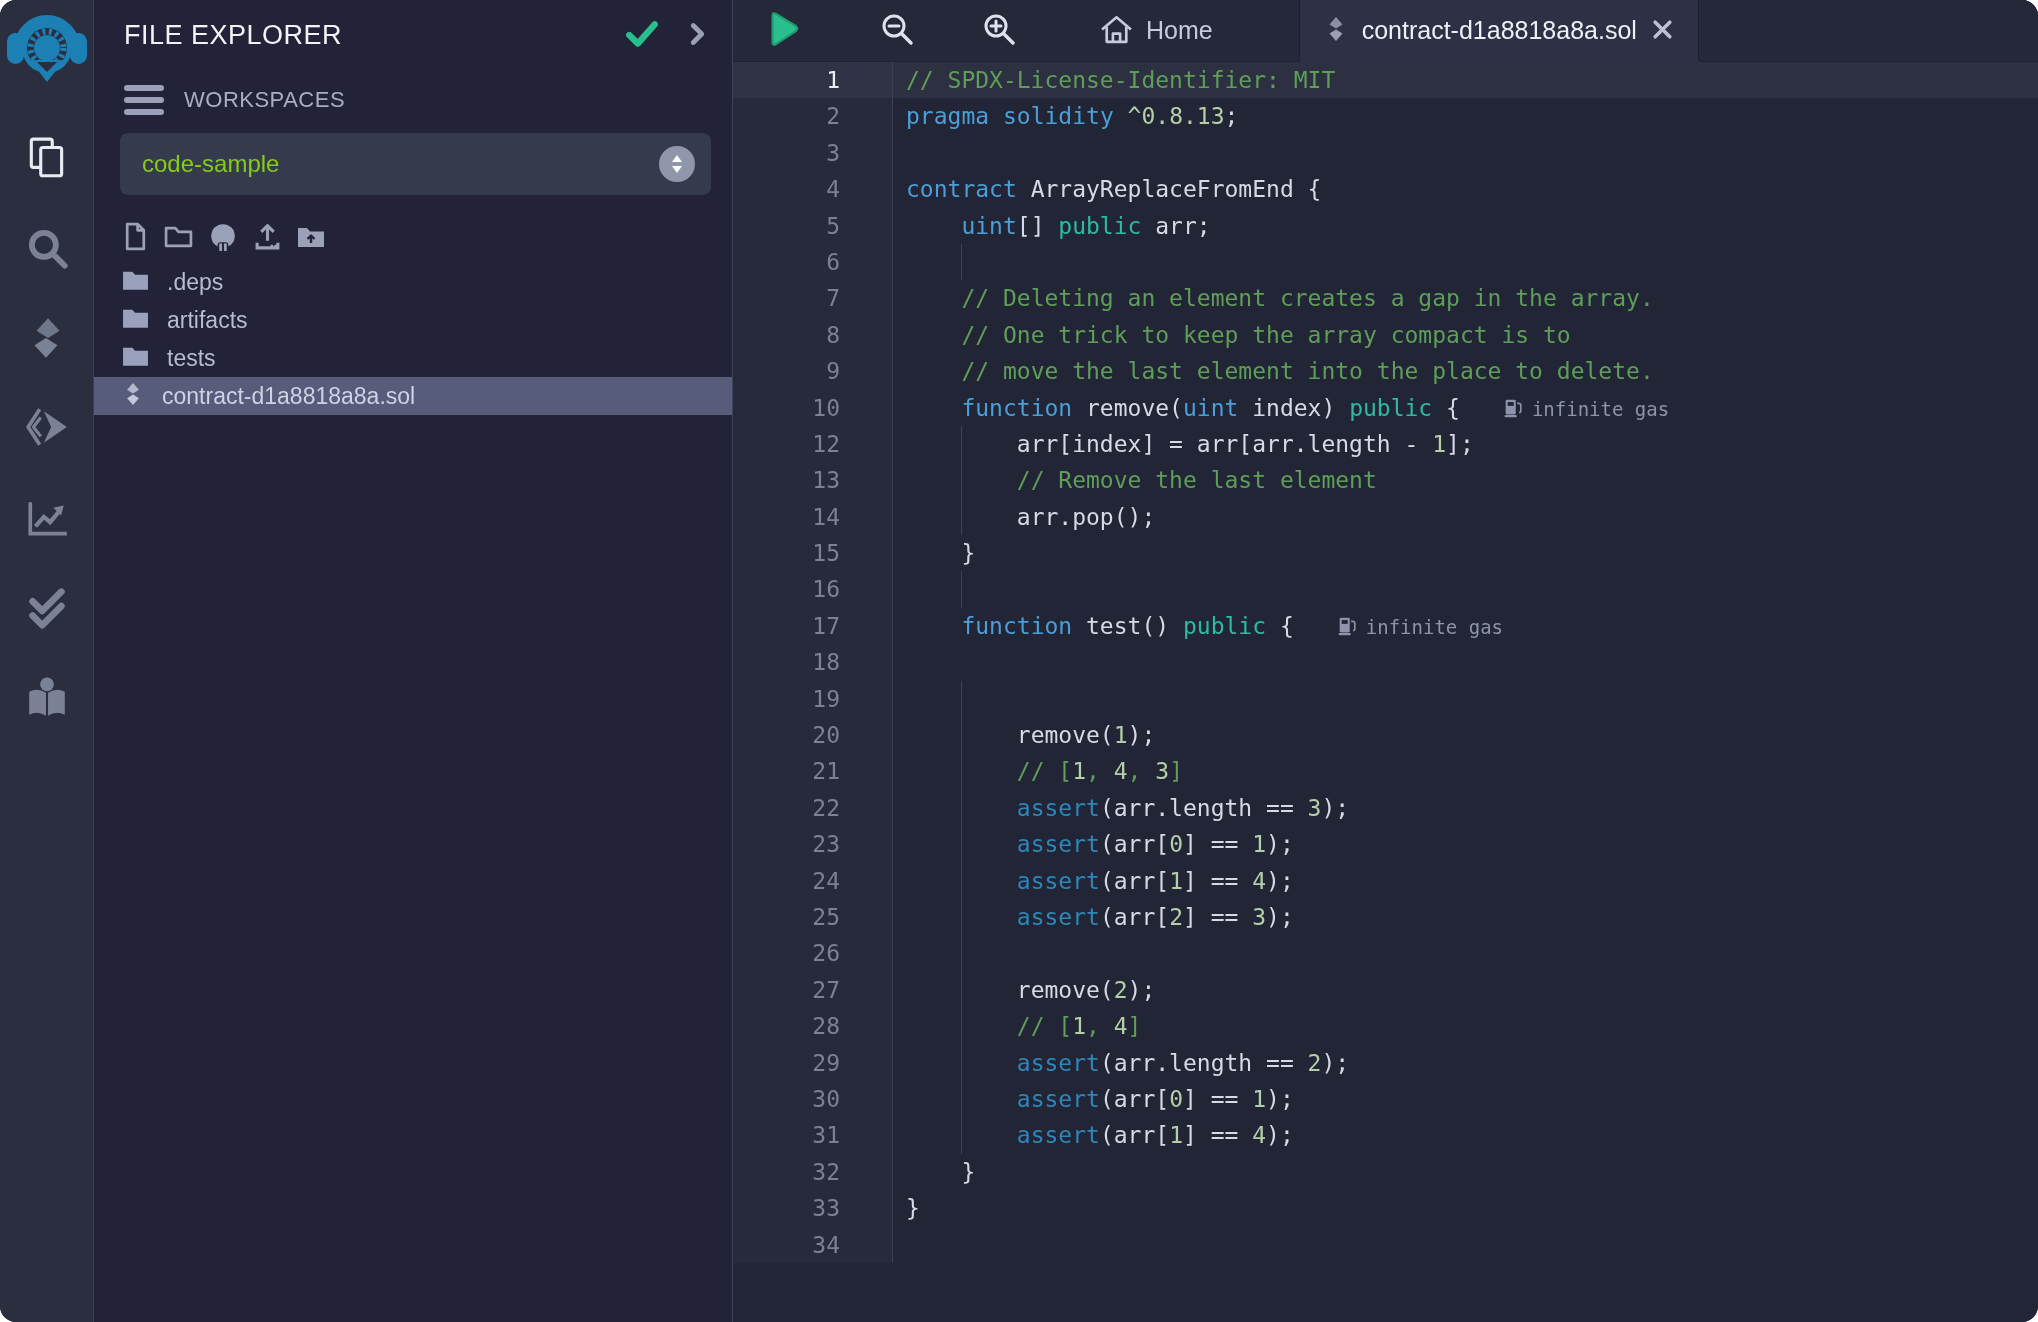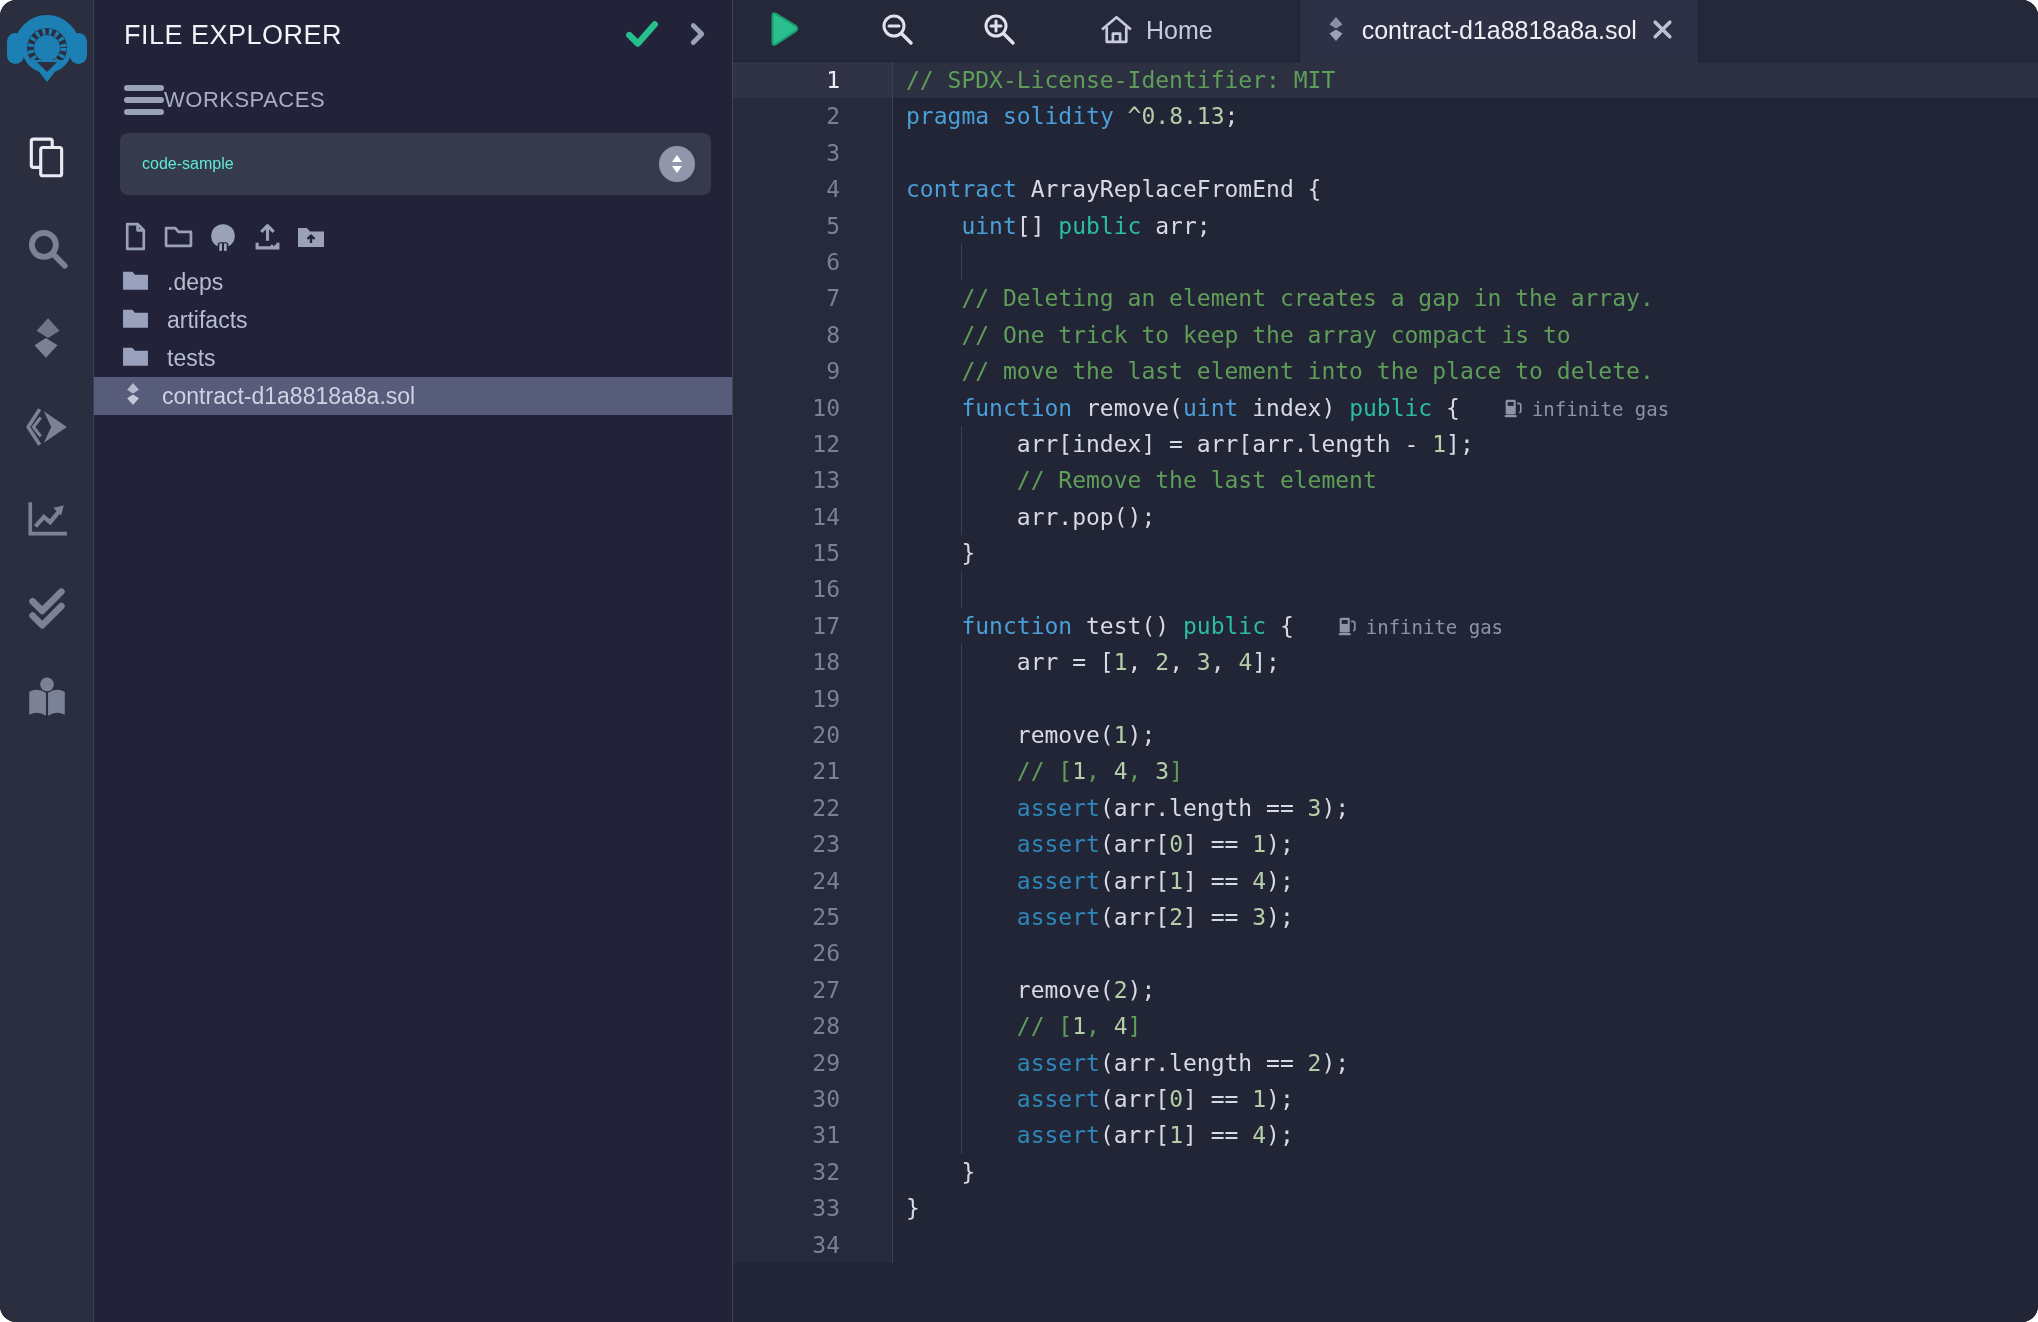--- a/index.html
+++ b/index.html
@@ -23,29 +23,29 @@
   .ibtn svg{display:block;}
   
   .panel{
     width:639px;flex:0 0 639px;background:var(--panel-bg,#222338);
     border-right:1px solid #3e4358;display:flex;flex-direction:column;
   }
   .panel-head{display:flex;align-items:center;padding:20px 26px 0 30px;}
   .panel-title{font-size:27px;font-weight:500;color:#f2f3f8;letter-spacing:.5px;margin:0;}
   .head-actions{margin-left:auto;display:flex;align-items:center;gap:30px;}
   .hbtn{background:none;border:none;padding:0;cursor:pointer;display:flex;}
-  .ws-row{display:flex;align-items:center;padding:0 30px;margin-top:34px;}
+  .ws-row{display:flex;align-items:center;gap:20px;padding:0 30px;margin-top:34px;}
   .ws-burger{background:none;border:none;padding:0;cursor:pointer;display:flex;flex-direction:column;gap:6px;}
   .ws-burger i{display:block;width:40px;height:6px;border-radius:3px;background:#9ba1b8;}
   .ws-label{font-size:22px;color:#a9aec4;letter-spacing:.5px;}
   .ws-select{
     margin:18px 22px 0 26px;height:62px;border-radius:8px;background:var(--select-bg,#363a4d);
     display:flex;align-items:center;padding:0 16px 0 22px;cursor:pointer;border:none;width:591px;
   }
-  .ws-name{font-size:16px;color:#5eead4;}
+  .ws-name{font-size:24px;color:#84cc16;}
   .ws-sort{margin-left:auto;width:36px;height:36px;border-radius:50%;background:#9197ab;
     display:flex;align-items:center;justify-content:center;border:none;cursor:pointer;}
   .tree-toolbar{display:flex;align-items:center;gap:15px;padding:0 0 0 28px;margin-top:26px;height:34px;}
   .tbtn{background:none;border:none;padding:0;cursor:pointer;color:#9ba1b8;display:flex;}
   .tree{margin-top:8px;}
   .tree-row{display:flex;align-items:center;gap:18px;height:38px;padding-left:28px;cursor:pointer;color:#b7bcd1;}
   .tree-row .lbl{font-size:23px;}
   .tree-row svg{flex:0 0 auto;color:#9aa1bc;}
   .tree-row.sel{background:var(--sel-row,#575c7a);color:#ced2e4;}
   .tree-row.sel svg{color:#c3c8da;}
@@ -417,21 +417,20 @@
           <div class="gutter-cell">17</div>
           <div class="code-cell"><span class="ind">    </span><span class="tok-k">function</span><span class="tok-f"> test() </span><span class="tok-t">public</span><span class="tok-f"> {</span><span class="gasbadge"><span><svg viewBox="0 0 24 24" width="22" height="22">
                   <rect x="4" y="3" width="11" height="16" rx="1.5" fill="currentColor"></rect>
                   <rect x="6.2" y="5.5" width="6.6" height="4.2" fill="var(--editor-bg)"></rect>
                   <rect x="2.8" y="19.5" width="13.4" height="2.6" rx="1.2" fill="currentColor"></rect>
                   <path d="M16.5 7 h1.8 q2.2 0 2.2 2.2 V15 q0 2 -1.8 2" fill="none" stroke="currentColor" stroke-width="1.8"></path>
                 </svg></span><span>infinite gas</span></span></div>
         </div>
         <div class="code-row">
           <div class="gutter-cell">18</div>
-          <div class="code-cell"><span class="ind">    </span><span class="ind g">    </span><span class="tok-f">arr = [</span><span class="tok-n">1</span><span class="tok-f">, </span><span class="tok-n">2</span><span class="tok-f">, </span><span class="tok-n">3</span><span class="tok-f">, </span><span class="tok-n">4</span><span class="tok-f">];</span></div>
         </div>
         <div class="code-row">
           <div class="gutter-cell">19</div>
           <div class="code-cell"><span class="ind">    </span><span class="ind g">    </span></div>
         </div>
         <div class="code-row">
           <div class="gutter-cell">20</div>
           <div class="code-cell"><span class="ind">    </span><span class="ind g">    </span><span class="tok-f">remove(</span><span class="tok-n">1</span><span class="tok-f">);</span></div>
         </div>
         <div class="code-row">

